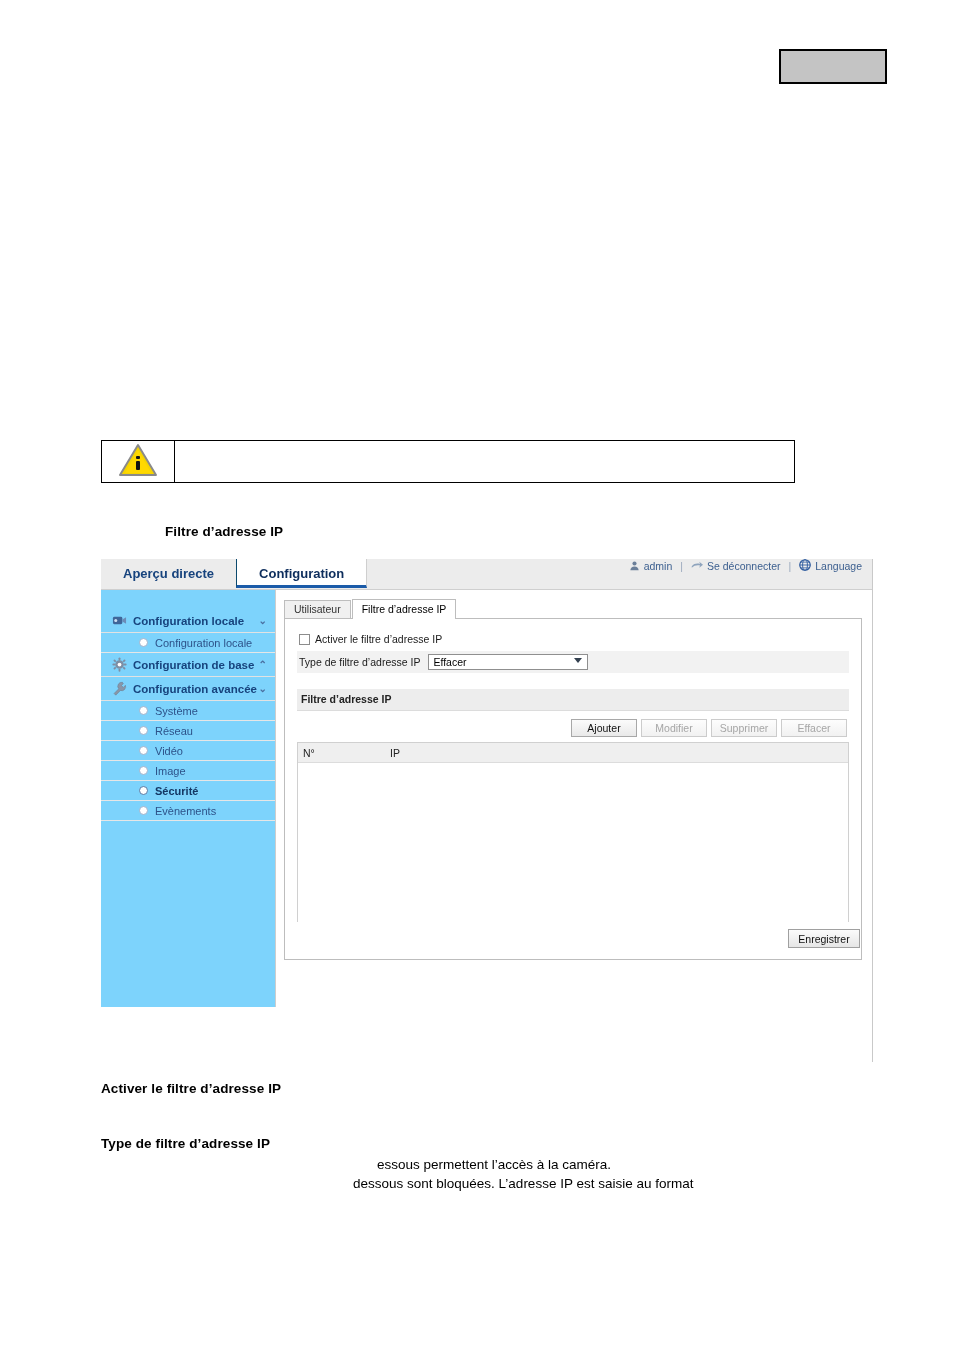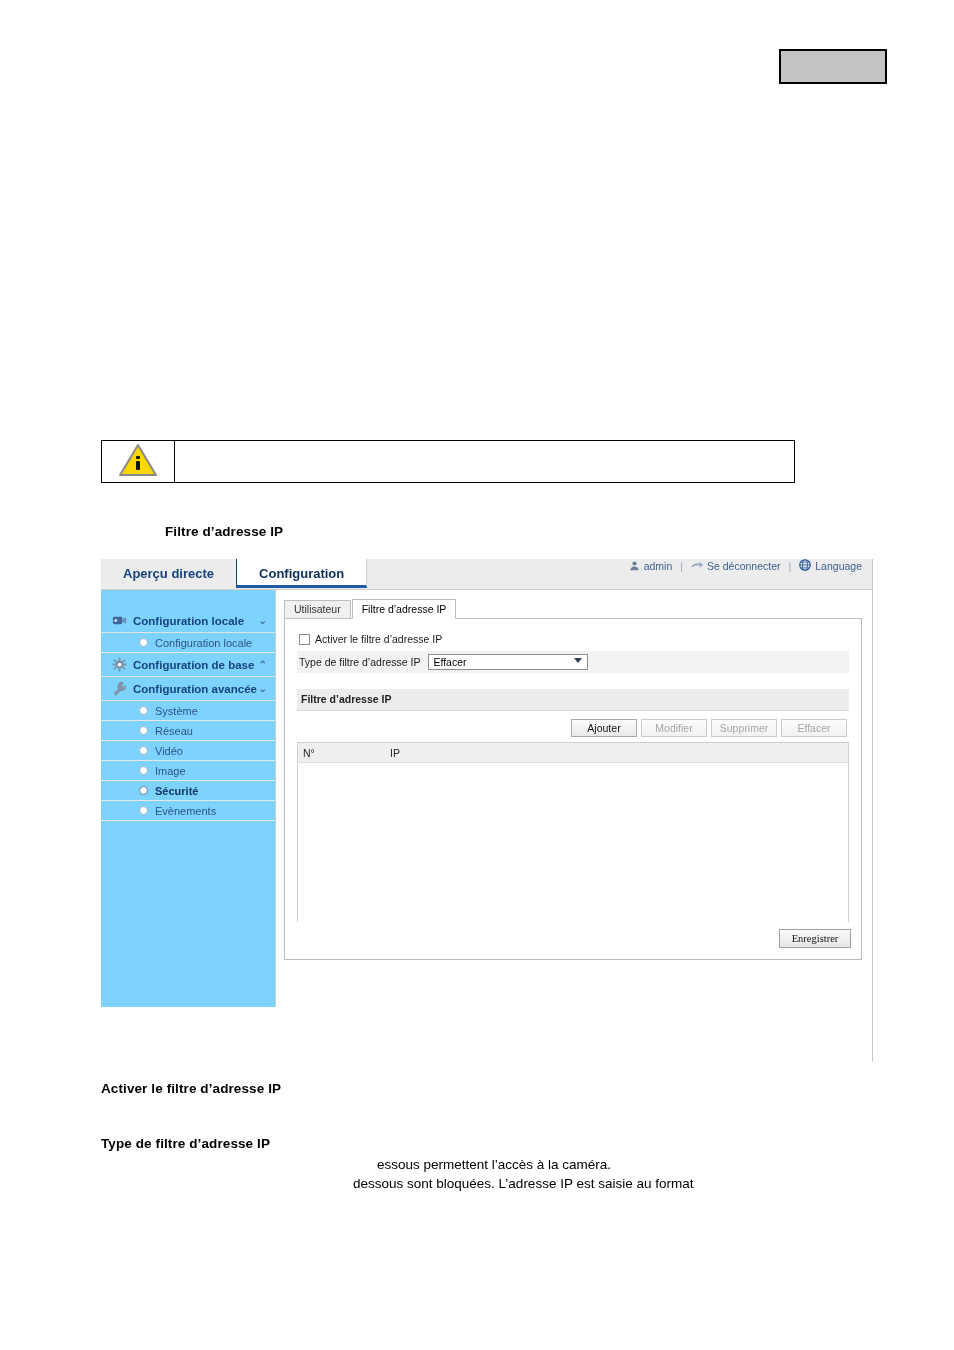--- a/index.html
+++ b/index.html
@@ -382,23 +382,22 @@
     border-bottom: 1px solid #dcdcdc;
     font-size: 10.5px;
     color: #222;
   }
   .th-no { width: 92px; padding-left: 5px; box-sizing: border-box; }
   .th-ip { flex: 1 1 auto; }
   .tbl-body { height: 159px; background: #fff; }
 
   .save-row {
     position: absolute;
-    right: 10px;
+    right: 1px;
     bottom: 11px;
-    font-family: Liberation Serif, serif;
   }
   .btn-save {
     min-width: 72px;
     height: 19px;
     line-height: 18px;
     text-align: center;
     font-size: 10.5px;
     background: linear-gradient(180deg,#fbfbfb 0%,#e6e6e6 100%);
     border: 1px solid #a0a0a0;
     box-sizing: border-box;

